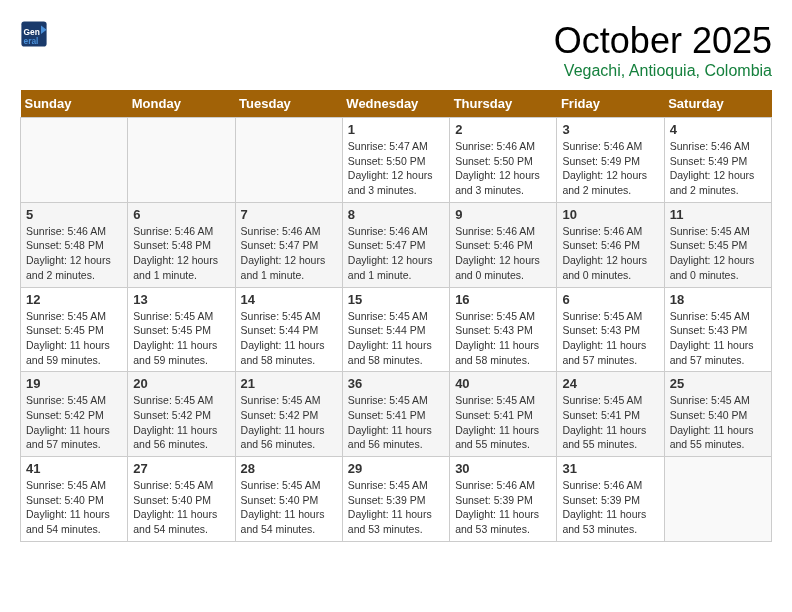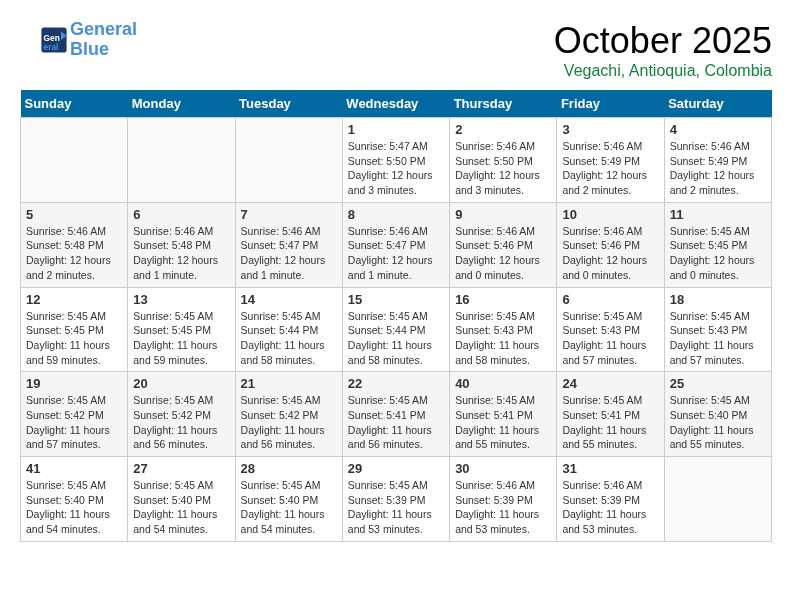--- a/index.html
+++ b/index.html
@@ -8,21 +8,20 @@
       background: #fff;
       width: 792px;
       min-height: 612px;
       padding: 20px;
     }
     .header-area {
       display: flex;
       justify-content: space-between;
       align-items: flex-start;
       margin-bottom: 10px;
-      margin-left: 20px;
     }
     .logo {
       display: flex;
       align-items: center;
     }
     .logo-text {
       font-size: 18px;
       font-weight: bold;
       color: #1a3a6b;
       line-height: 1.1;
@@ -46,21 +45,21 @@
     .location-title {
       font-size: 16px;
       color: #15803d;
     }
     table {
       width: 100%;
       border-collapse: collapse;
       font-size: 11px;
     }
     thead tr th {
-      background-color: #0369a1;
+      background-color: #a16207;
       color: #fff;
       padding: 6px 4px;
       text-align: left;
       font-size: 13px;
       font-weight: bold;
     }
     tbody tr td {
       border: 1px solid #ccc;
       vertical-align: top;
       padding: 4px 5px;
@@ -93,26 +92,20 @@
 <body>
 
 <div class="header-area">
   <div class="logo">
     <svg class="logo-icon" viewBox="0 0 40 40">
       <rect x="2" y="2" width="36" height="36" rx="4" fill="#1a3a6b"></rect>
       <text x="5" y="22" font-size="12" fill="white" font-family="Arial" font-weight="bold">Gen</text>
       <text x="5" y="34" font-size="12" fill="#4a90d9" font-family="Arial" font-weight="bold">eral</text>
       <polygon points="30,8 38,14 30,20" fill="#4a90d9"></polygon>
     </svg>
-    <div>
-      <div class="logo-text">
-        <span>General</span><br>
-        <span style="color:#4a90d9">Blue</span>
-      </div>
-    </div>
   </div>
   <div class="title-area">
     <div class="month-title">October 2025</div>
     <div class="location-title">Vegachi, Antioquia, Colombia</div>
   </div>
 </div>
 
 <table>
   <thead>
     <tr>
@@ -277,21 +270,21 @@
 and 56 minutes.</div>
         </td>
         <td>
           <span class="day-number">21</span>
           <div class="day-info">Sunrise: 5:45 AM
 Sunset: 5:42 PM
 Daylight: 11 hours
 and 56 minutes.</div>
         </td>
         <td>
-          <span class="day-number">22</span>
+          <span class="day-number">36</span>
           <div class="day-info">Sunrise: 5:45 AM
 Sunset: 5:41 PM
 Daylight: 11 hours
 and 56 minutes.</div>
         </td>
         <td>
           <span class="day-number">40</span>
           <div class="day-info">Sunrise: 5:45 AM
 Sunset: 5:41 PM
 Daylight: 11 hours

